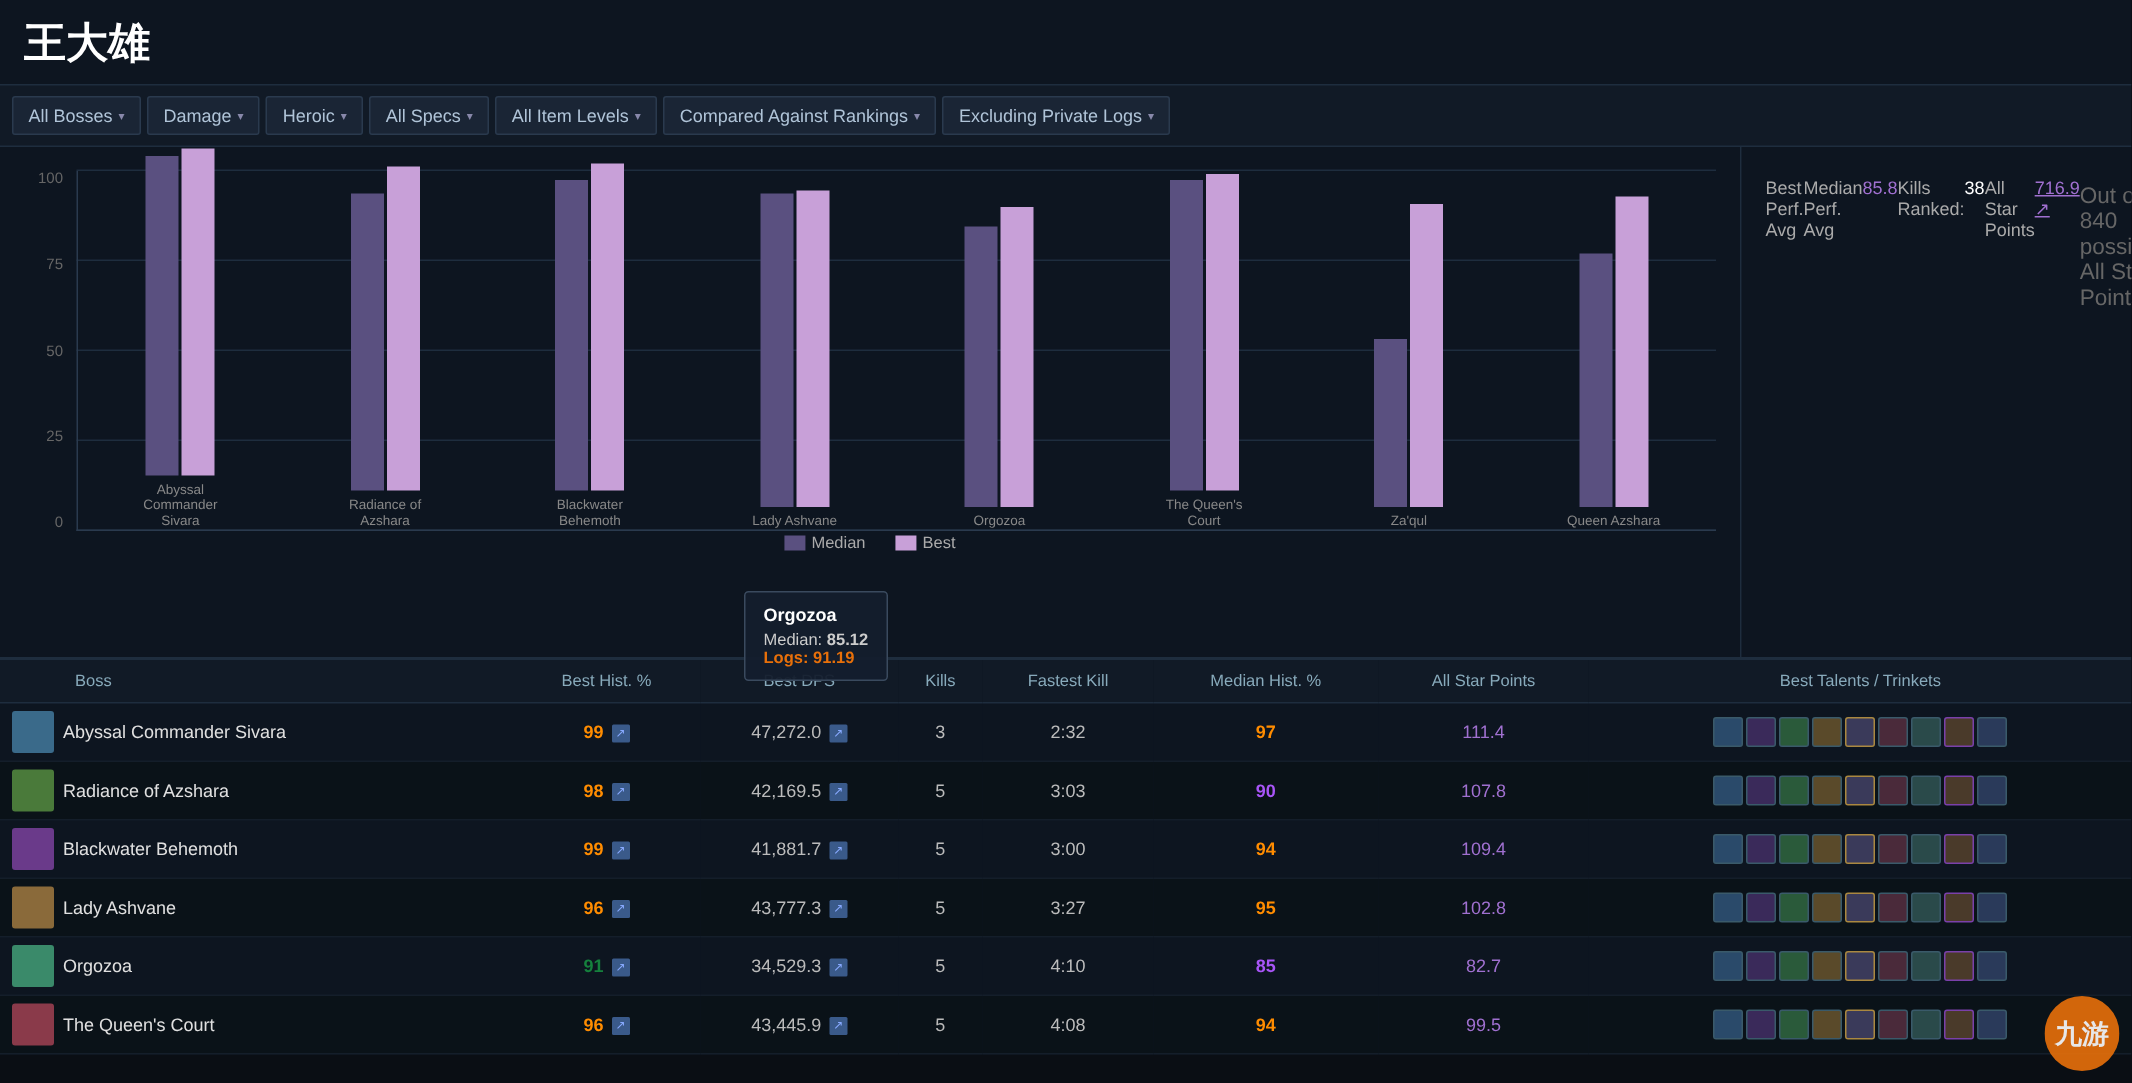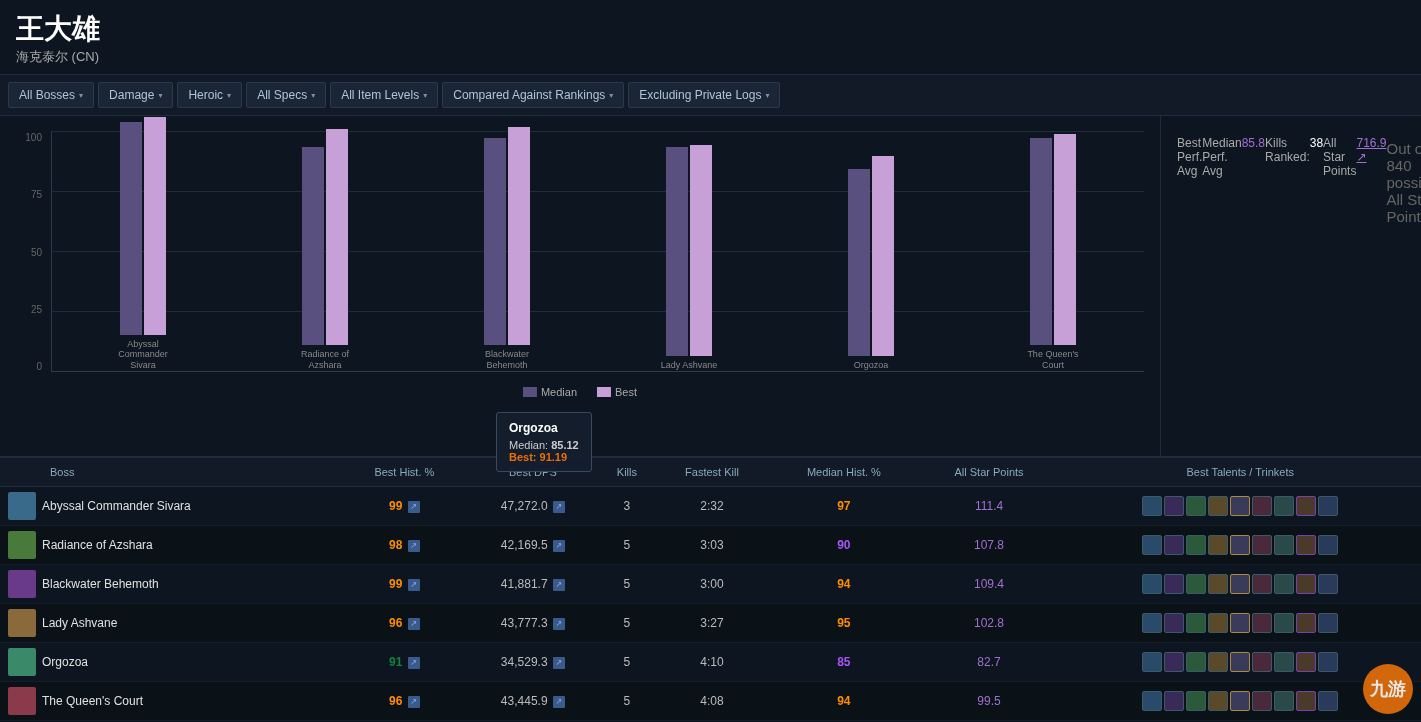--- a/index.html
+++ b/index.html
@@ -164,21 +164,21 @@
       z-index: 10;
       pointer-events: none;
     }
     .tooltip-title { color: #fff; font-weight: bold; margin-bottom: 4px; }
     .tooltip-median { color: #ccc; font-size: 11px; }
     .tooltip-best { color: #e8700a; font-size: 11px; font-weight: bold; }
 
     
     .legend {
       position: absolute;
-      bottom: 4px;
+      bottom: 16px;
       left: 50%;
       transform: translateX(-50%);
       display: flex;
       gap: 20px;
       align-items: center;
       justify-content: center;
     }
     .legend-item {
       display: flex;
       align-items: center;
@@ -327,21 +327,20 @@
       font-weight: bold;
       color: #fff;
       opacity: 0.9;
     }
   </style>
 </head>
 <body>
 
 <div class="header">
   <div class="header-title">王大雄</div>
-  <div class="header-subtitle">海克泰尔 (CN)</div>
 </div>
 
 <div class="toolbar">
   <button class="toolbar-btn">
     <span>All Bosses</span>
     <span class="arrow">▾</span>
   </button>
   <button class="toolbar-btn">
     <span>Damage</span>
     <span class="arrow">▾</span>
@@ -424,30 +423,44 @@
             </div>
             <div class="bar-label">Orgozoa</div>
           </div>
           <div class="bar-group">
             <div class="bars">
               <div class="bar-median" style="height: 207px;"></div>
               <div class="bar-best" style="height: 211px;"></div>
             </div>
             <div class="bar-label">The Queen's Court</div>
           </div>
+          <div class="bar-group">
+            <div class="bars">
+              <div class="bar-median" style="height: 112px;"></div>
+              <div class="bar-best" style="height: 202px;"></div>
+            </div>
+            <div class="bar-label">Za'qul</div>
+          </div>
+          <div class="bar-group">
+            <div class="bars">
+              <div class="bar-median" style="height: 169px;"></div>
+              <div class="bar-best" style="height: 207px;"></div>
+            </div>
+            <div class="bar-label">Queen Azshara</div>
+          </div>
         </div>
 
       <div class="tooltip" style="left: 480px; top: 280px;">
         <div class="tooltip-title">Orgozoa</div>
         <div class="tooltip-median">
           <span>Median:</span>
           <strong>85.12</strong>
         </div>
         <div class="tooltip-best">
-          <span>Best:</span>
+          <span>Logs:</span>
           <strong>91.19</strong>
         </div>
       </div>
 
       <div class="legend">
         <div class="legend-item">
           <div class="legend-swatch legend-median-swatch"></div>
           <span>Median</span>
         </div>
         <div class="legend-item">

